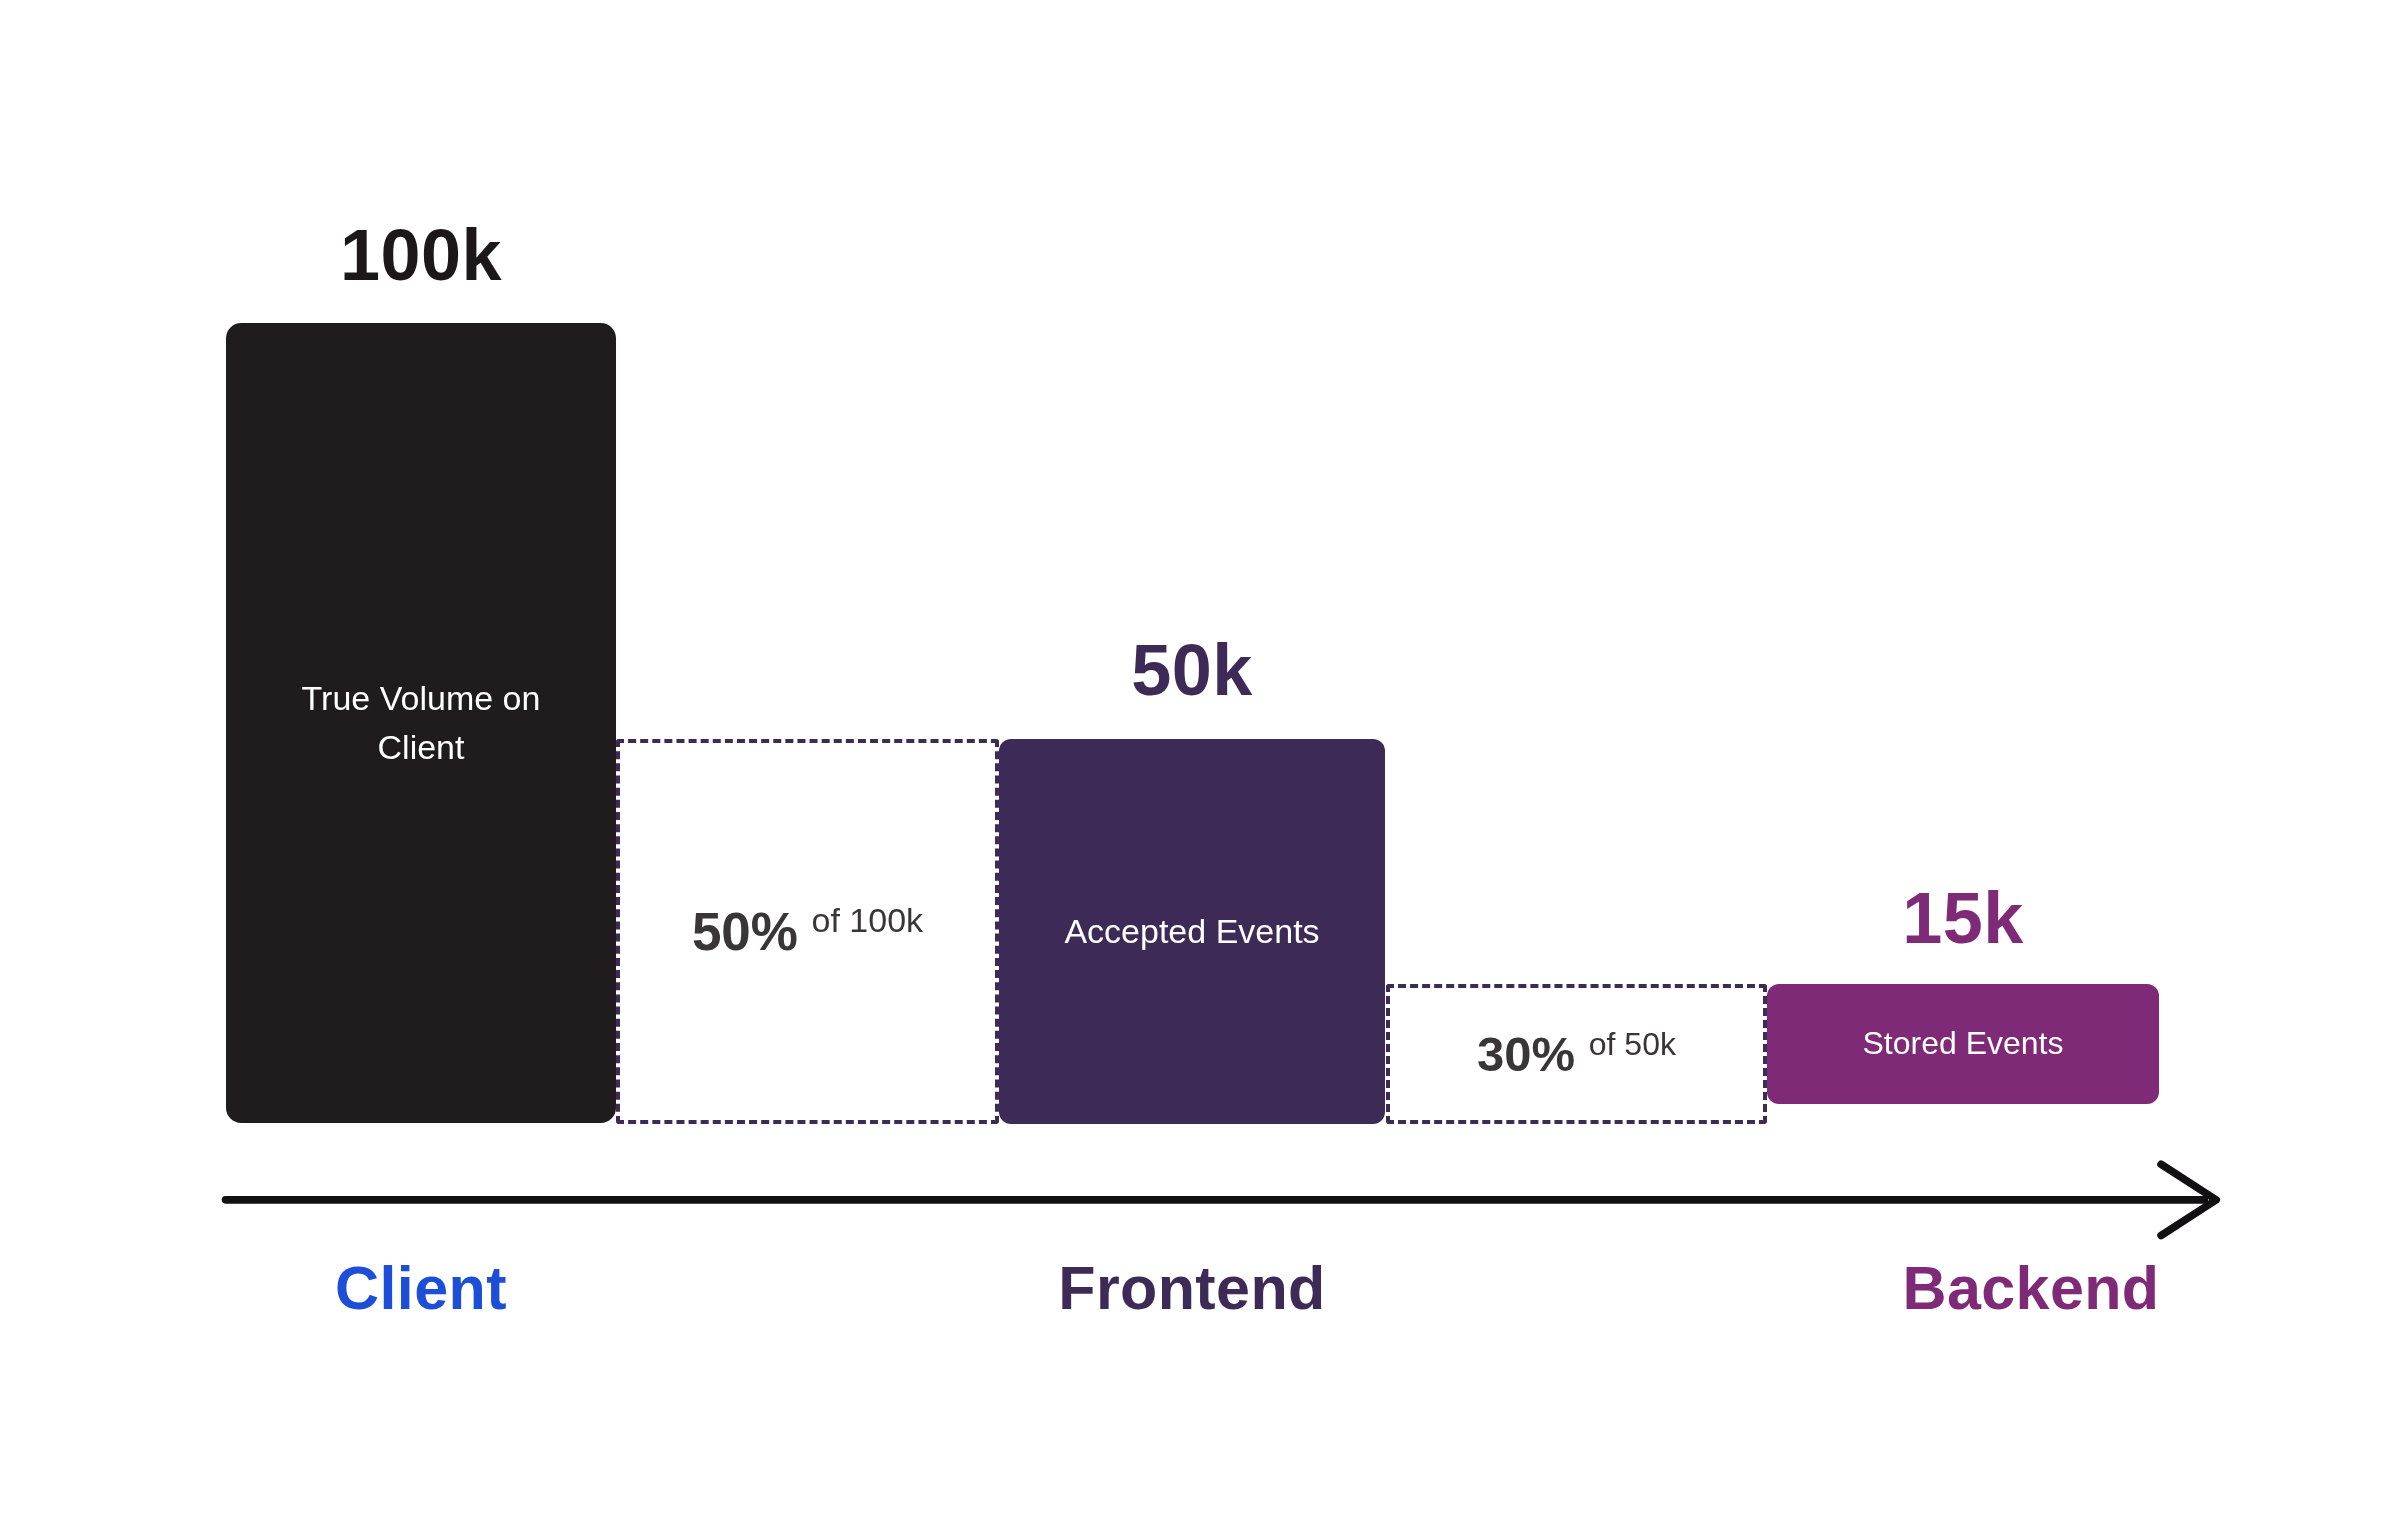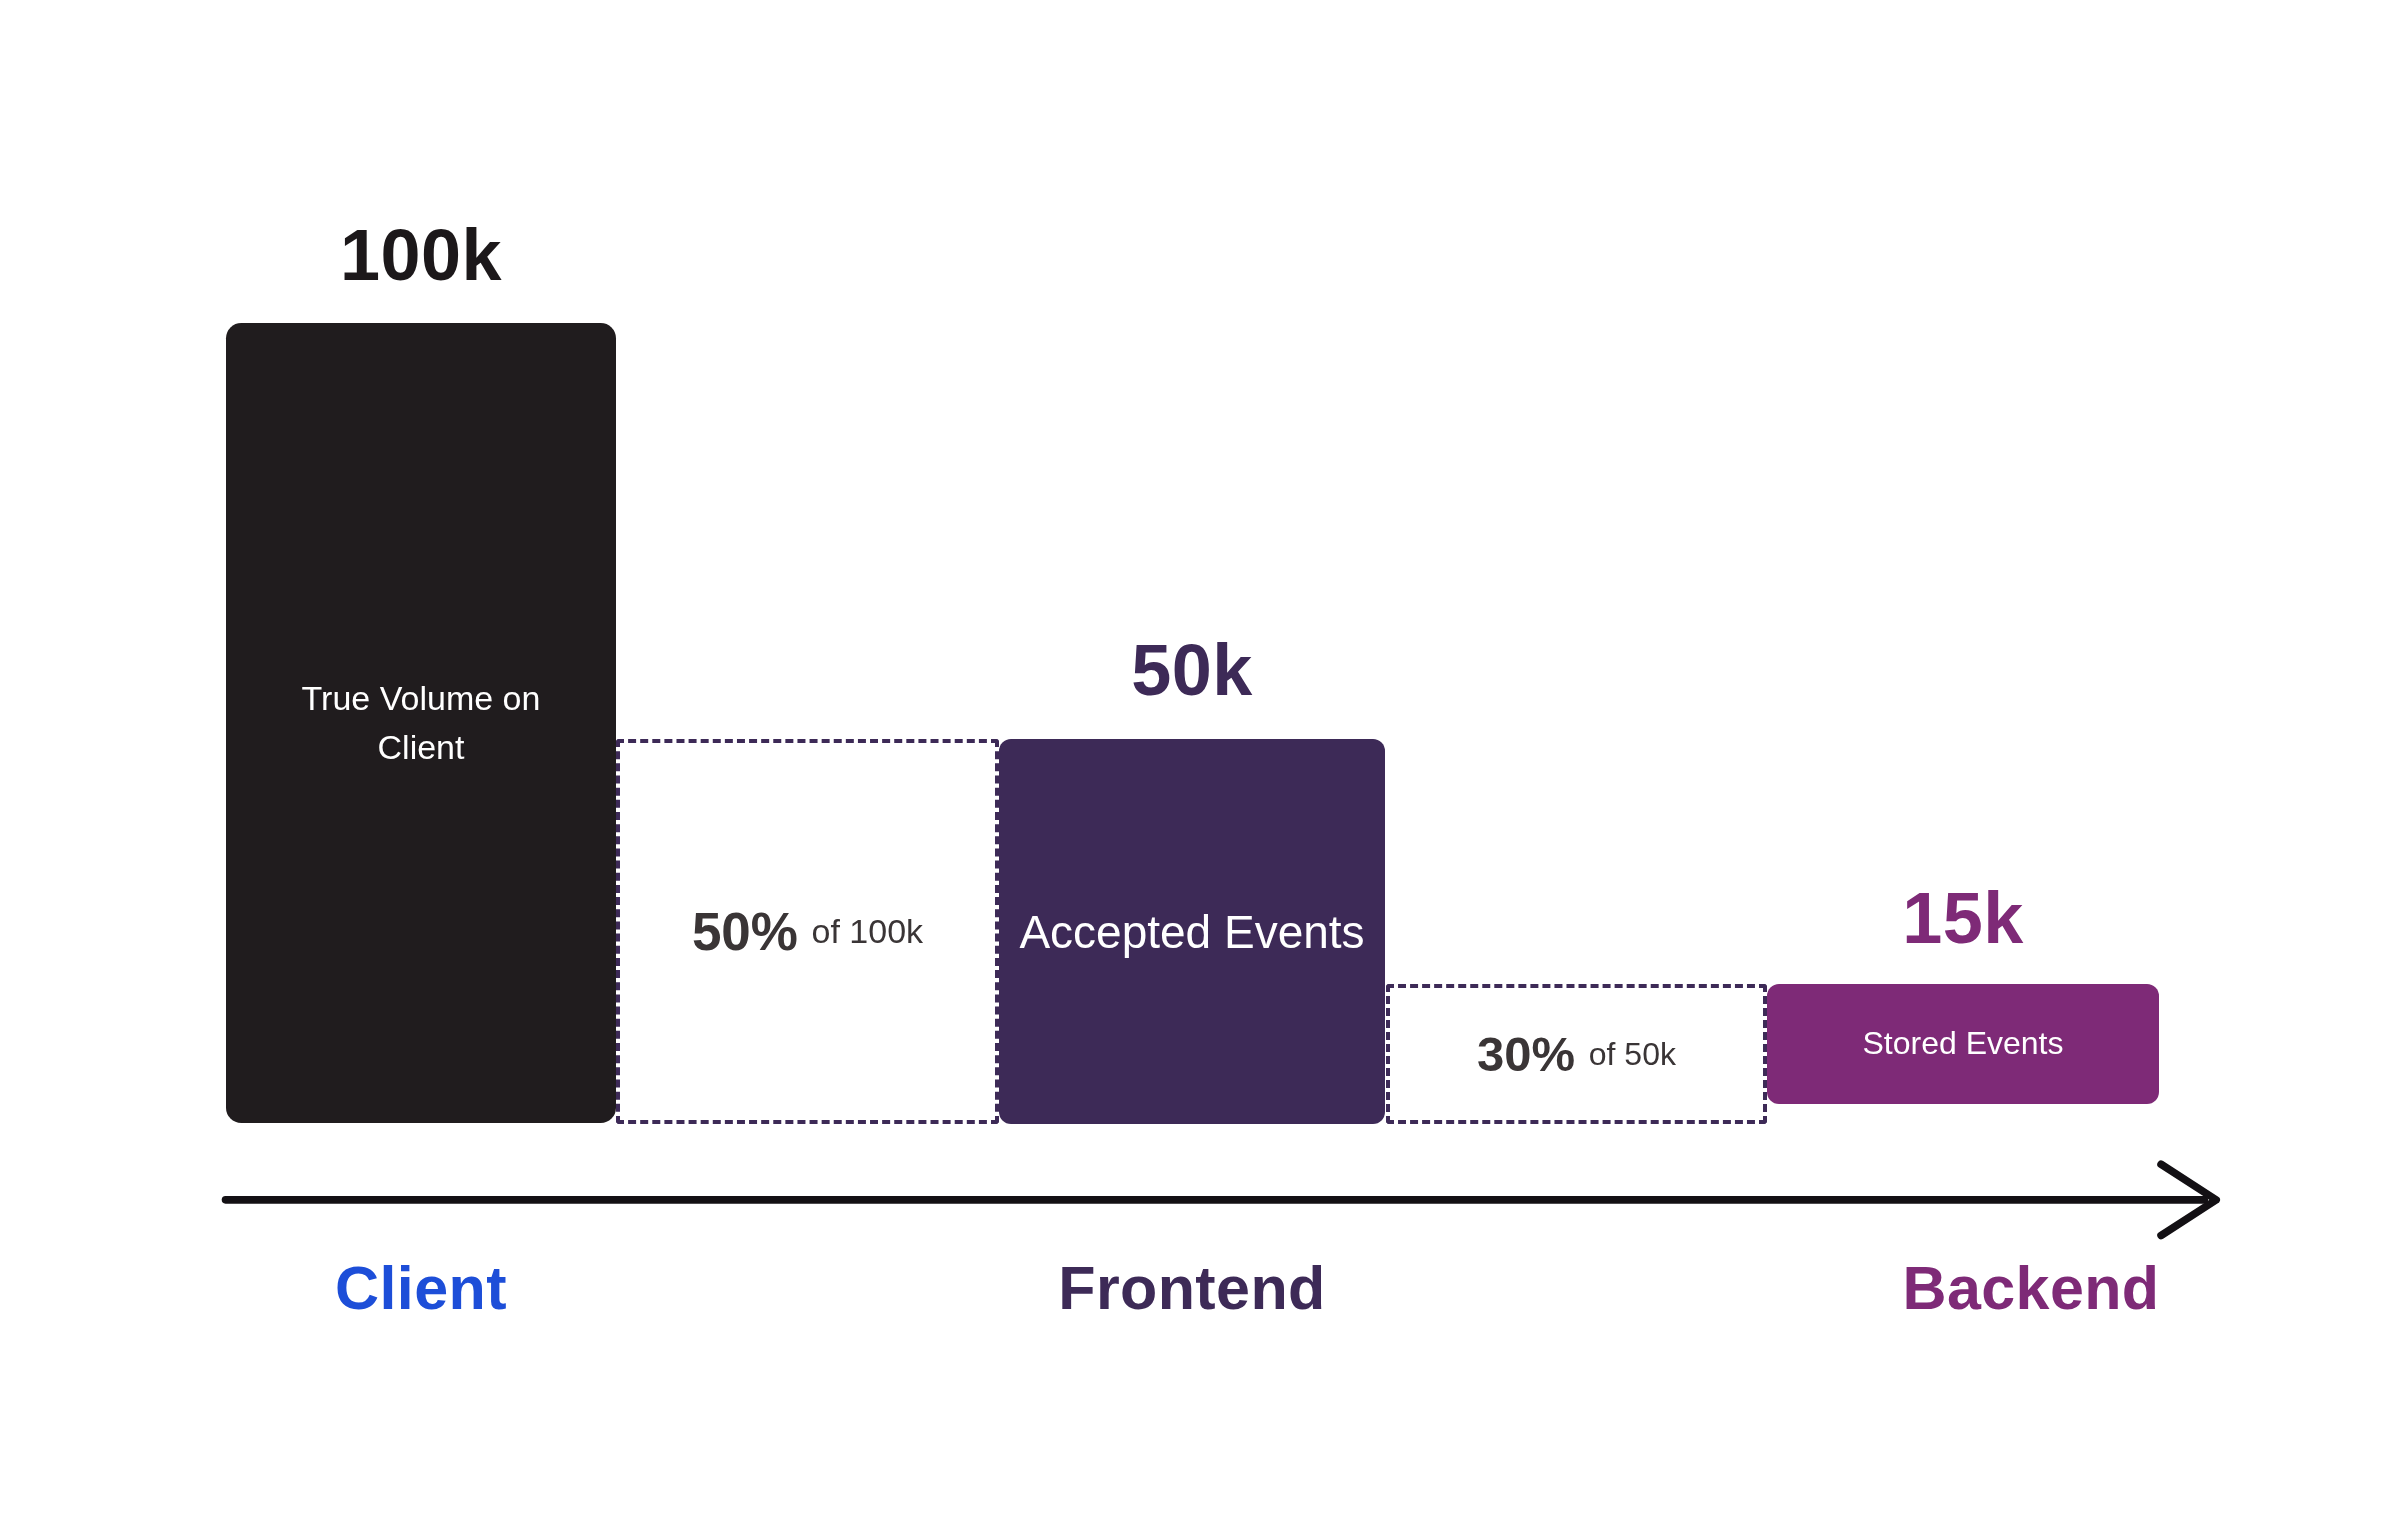--- a/index.html
+++ b/index.html
@@ -41,42 +41,42 @@
     left: 226px; top: 323px; width: 390px; height: 800px;
     background: #201c1e;
     border-radius: 15.3px;
   }
   .bar-client .bar-text { font-size: 34px; font-weight: 500; line-height: 1.45; max-width: 297px; }
   .bar-frontend {
     left: 999px; top: 739px; width: 386px; height: 385px;
     background: #3d2a57;
     border-radius: 12px;
   }
-  .bar-frontend .bar-text { font-size: 46px; font-weight: 500; }
+  .bar-frontend .bar-text { font-size: 34px; font-weight: 500; }
   .bar-backend {
     left: 1767px; top: 984px; width: 392px; height: 120px;
     background: #7e2a77;
     border-radius: 12px;
   }
   .bar-backend .bar-text { font-size: 32px; font-weight: 500; line-height: 1.35; max-width: 212px; }
 
   
   .dropbox {
     position: absolute;
     box-sizing: border-box;
     border: 4.2px dashed #3d2a57;
     border-radius: 3.4px;
     display: flex;
     align-items: center;
     justify-content: center;
     background: transparent;
   }
   .drop-1 { left: 616px;  top: 739px;  width: 383px; height: 385px; }
   .drop-2 { left: 1386px; top: 984px; width: 381px; height: 140px; }
-  .drop-line { display: flex; align-items: center; gap: 13.6px; }
+  .drop-line { display: flex; align-items: flex-start; gap: 13.6px; }
   .drop-line .pct { font-size: 53px; font-weight: 700; color: #3a3536; }
   .drop-line .of  { font-size: 34px; font-weight: 500; color: #3a3536; }
   .drop-2 .pct { font-size: 49px; }
   .drop-2 .of  { font-size: 32px; }
 
   
   .axis-arrow { position: absolute; left: 0; top: 0; }
 
   
   .stage-label {

